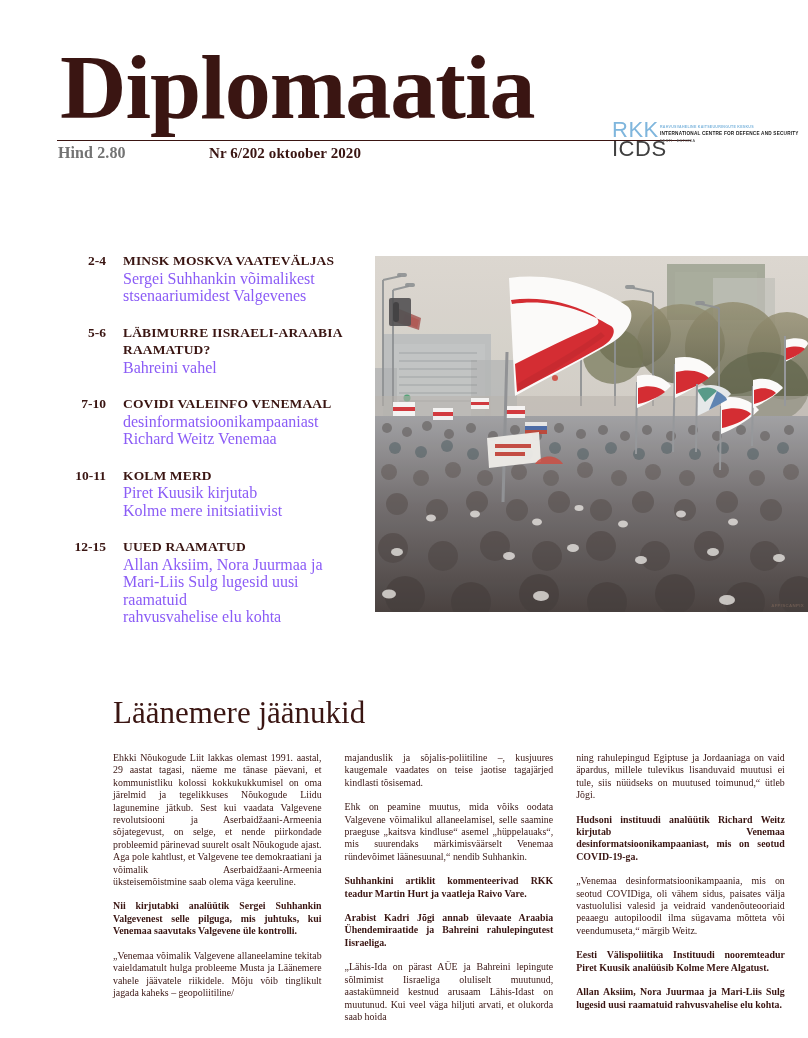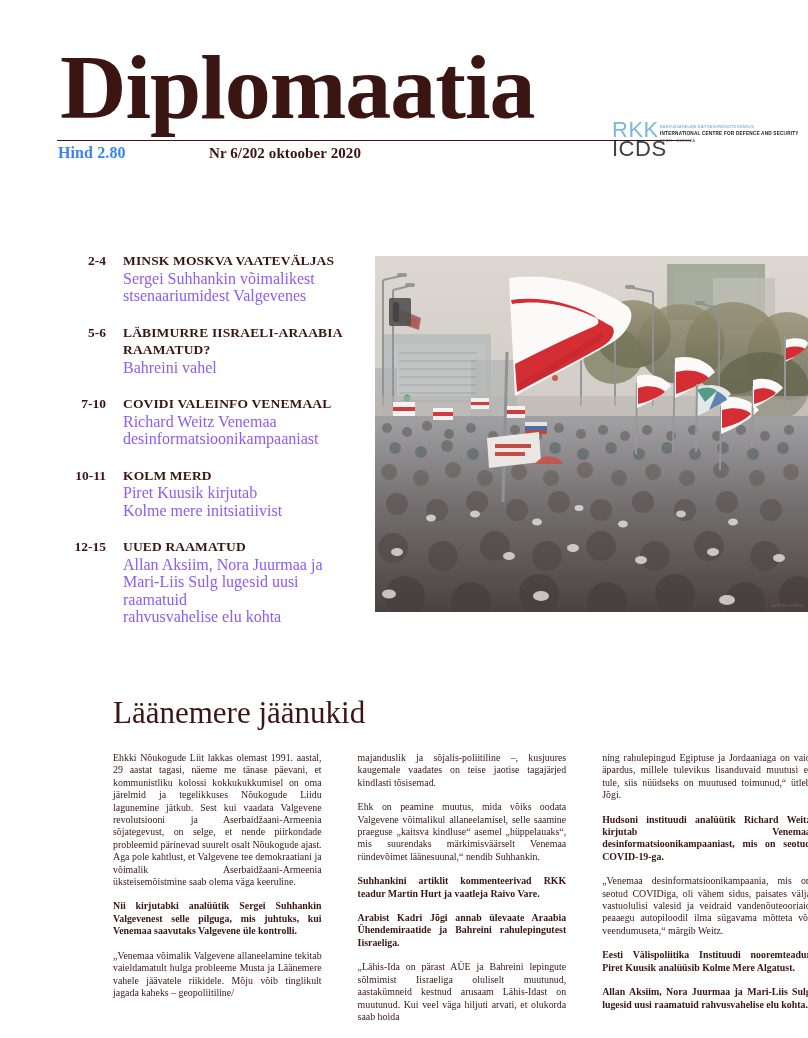--- a/index.html
+++ b/index.html
@@ -43,21 +43,21 @@
     height: 1px;
     background: #3a1512;
   }
   #masthead-price {
     position: absolute;
     left: 58px;
     top: 144px;
     font-size: 16px;
     font-weight: 700;
     letter-spacing: 0.1px;
-    color: #3b82f6;
+    color: #737373;
     white-space: nowrap;
   }
   #masthead-issue {
     position: absolute;
     left: 209px;
     top: 145px;
     font-size: 15px;
     font-weight: 700;
     letter-spacing: 0.1px;
     color: #3a1512;
@@ -190,21 +190,21 @@
     font-weight: 400;
     color: #3a1512;
     white-space: nowrap;
   }
   #columns {
     position: absolute;
     left: 113px;
     top: 752px;
     width: 672px;
     display: flex;
-    gap: 36px;
+    gap: 23px;
   }
   .col {
     width: 208.6px;
     flex: 0 0 208.6px;
   }
   .col p {
     margin: 0 0 12px 0;
     font-size: 9.9px;
     line-height: 12.4px;
     text-align: justify;
@@ -259,22 +259,22 @@
     <div class="toc-body">
       <div class="toc-title">LÄBIMURRE IISRAELI-ARAABIA RAAMATUD?</div>
       <div class="toc-desc">Bahreini vahel</div>
     </div>
   </div>
 
   <div class="toc-entry">
     <div class="toc-num">7-10</div>
     <div class="toc-body">
       <div class="toc-title">COVIDI VALEINFO VENEMAAL</div>
+      <div class="toc-desc">desinformatsioonikampaaniast</div>
       <div class="toc-desc">Richard Weitz Venemaa</div>
-      <div class="toc-desc">desinformatsioonikampaaniast</div>
     </div>
   </div>
 
   <div class="toc-entry">
     <div class="toc-num">10-11</div>
     <div class="toc-body">
       <div class="toc-title">KOLM MERD</div>
       <div class="toc-desc">Piret Kuusik kirjutab</div>
       <div class="toc-desc">Kolme mere initsiatiivist</div>
     </div>

